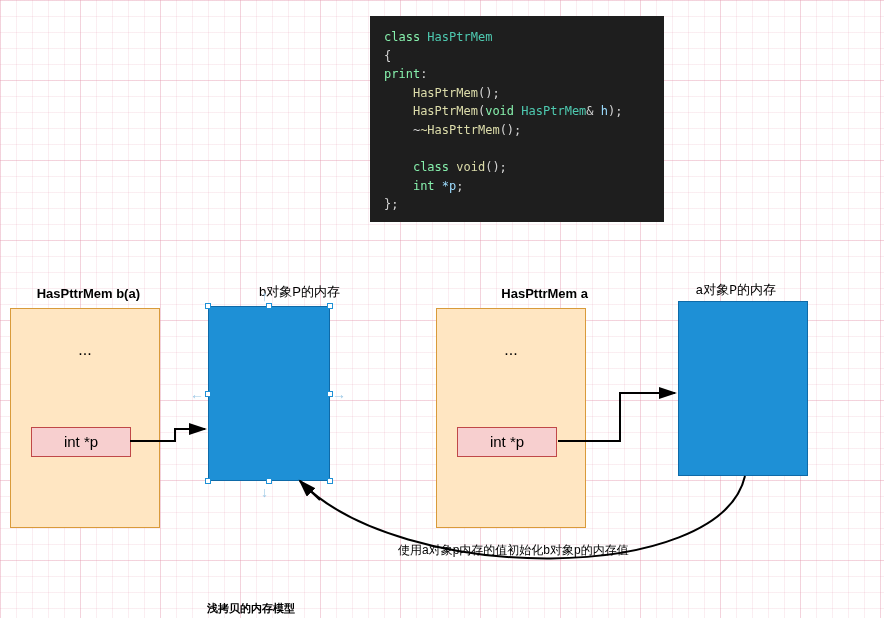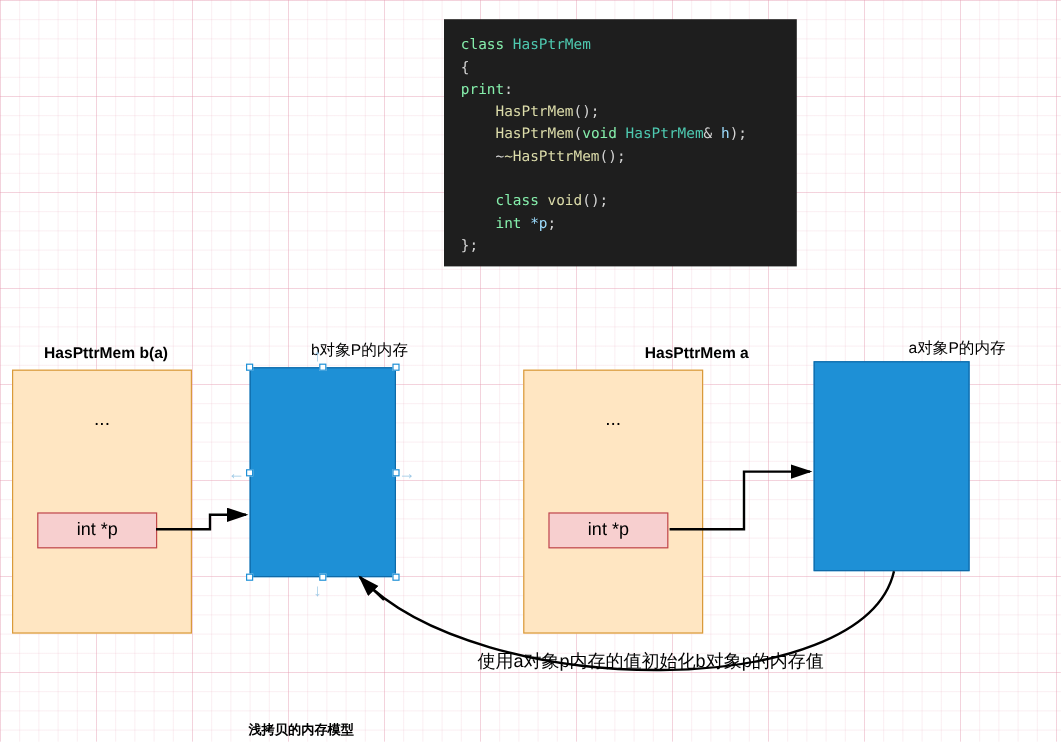--- a/index.html
+++ b/index.html
@@ -39,21 +39,21 @@
     background: #1e90d6; border: 1.5px solid #0e6aa8;
   }
   .ptr-box {
     background: #f7cfcf; border: 1.5px solid #c04848;
     text-align: center; font-size: 15px; line-height: 28px;
     height: 30px;
   }
   .lbl { font-size: 13px; font-weight: bold; text-align: right; }
   .ellip { font-size: 16px; text-align:center; }
   .caption { font-size: 11px; font-weight: bold; }
-  .note { font-size: 15px; }
+  .note { font-size: 12px; }
 
   .sel-handle {
     width: 6px; height: 6px; background:#fff; border:1px solid #1e90d6; position:absolute;
   }
   .sel-arrow { position:absolute; color:#9ec9e6; font-size:14px; }
 
   svg.overlay { position:absolute; left:0; top:0; width:884px; height:618px; pointer-events:none; }
 </style>
 </head>
 <body>
@@ -84,27 +84,27 @@
   <div class="sel-handle" style="left:calc(50% - 3px); top:-4px;"></div>
   <div class="sel-handle" style="left:calc(50% - 3px); bottom:-4px;"></div>
   <div class="sel-handle" style="left:-4px; top:calc(50% - 3px);"></div>
   <div class="sel-handle" style="right:-4px; top:calc(50% - 3px);"></div>
 </div>
 <div class="abs sel-arrow" style="left:261px; top:288px;">↑</div>
 <div class="abs sel-arrow" style="left:261px; top:484px;">↓</div>
 <div class="abs sel-arrow" style="left:190px; top:386px;">←</div>
 <div class="abs sel-arrow" style="left:332px; top:386px;">→</div>
 
-<div class="abs lbl" style="left:448px; top:286px; width:140px;margin-left:36px;">HasPttrMem a</div>
+<div class="abs lbl" style="left:448px; top:286px; width:140px;">HasPttrMem a</div>
 <div class="abs obj-box" style="left:436px; top:308px; width:150px; height:220px;">
   <div class="ellip" style="margin-top:32px;">...</div>
   <div class="ptr-box" style="position:absolute; left:20px; top:118px; width:100px;">int *p</div>
 </div>
 
-<div class="abs lbl" style="left:708px; top:281px; width:130px; font-weight:normal;">a对象P的内存</div>
+<div class="abs lbl" style="left:646px; top:281px; width:130px; font-weight:normal;font-family:Liberation Mono, monospace;">a对象P的内存</div>
 <div class="abs mem-box" style="left:678px; top:301px; width:130px; height:175px;"></div>
 
 <svg class="overlay">
   <defs>
     <marker id="ah" markerWidth="10" markerHeight="10" refX="8" refY="3" orient="auto">
       <path d="M0,0 L9,3 L0,6 Z" fill="#000"></path>
     </marker>
   </defs>
 
   <path d="M130 441 L175 441 L175 429 L205 429" stroke="#000" stroke-width="2" fill="none" marker-end="url(#ah)"></path>

